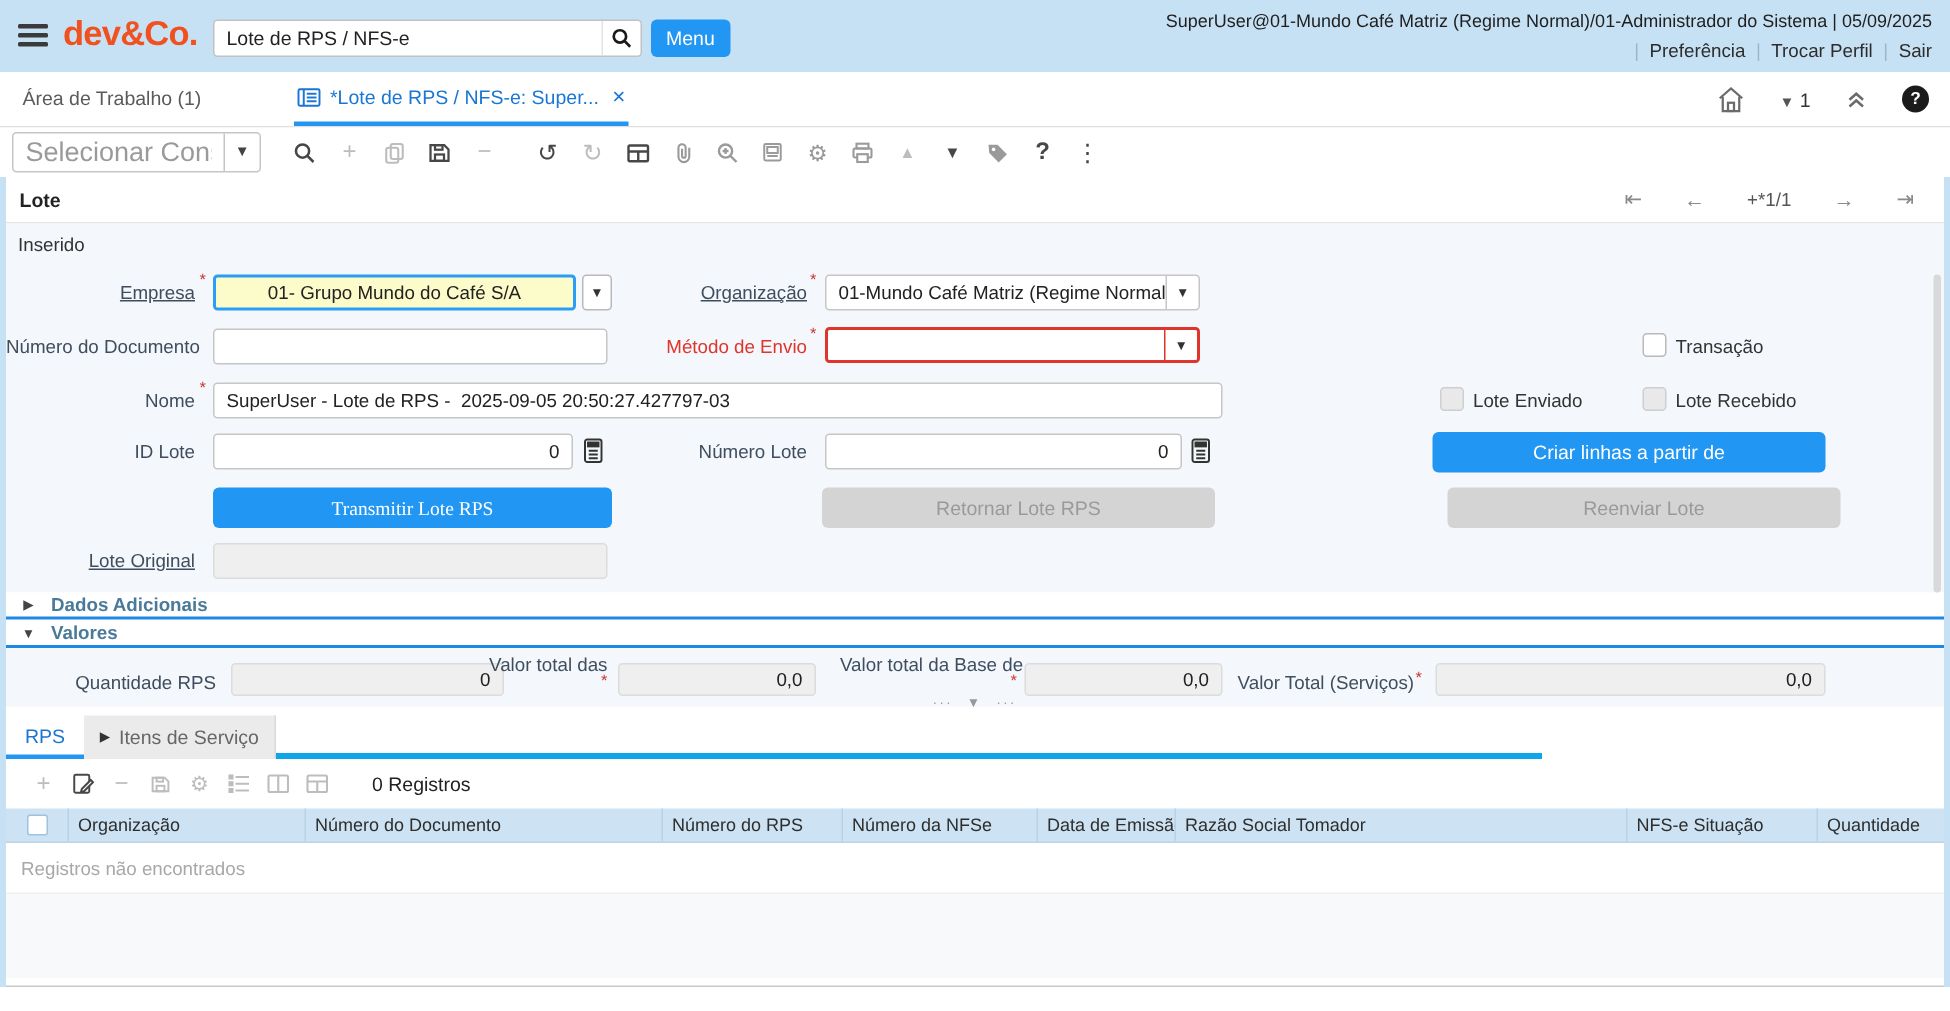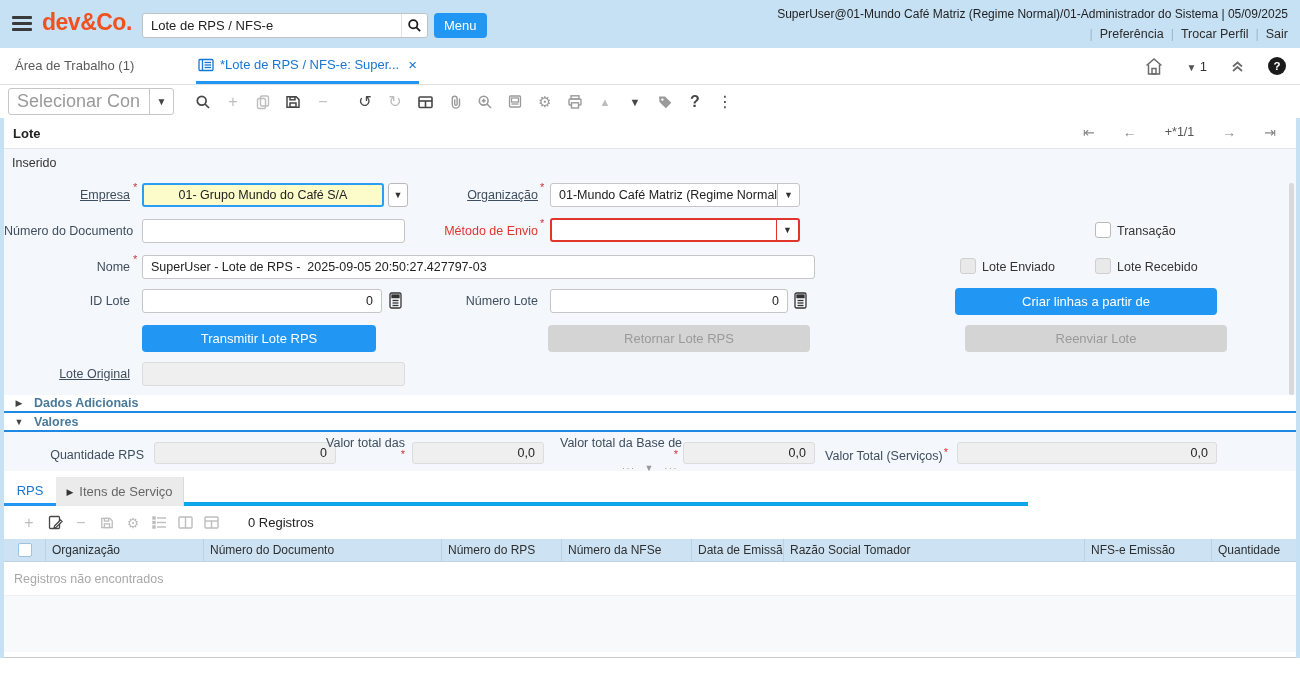--- a/index.html
+++ b/index.html
@@ -357,21 +357,21 @@
           <rect x="1" y="1" width="11" height="15" rx="1.5"></rect>
           <rect x="3" y="3" width="7" height="2.6" fill="currentColor"></rect>
           <line x1="3.5" y1="8.5" x2="9.5" y2="8.5"></line>
           <line x1="3.5" y1="11" x2="9.5" y2="11"></line>
           <line x1="3.5" y1="13.5" x2="9.5" y2="13.5"></line>
         </svg>
     </div>
 
     <button class="btn blue" style="left:951px; top:170px; width:262px;" data-interactable="true">Criar linhas a partir de</button>
 
-    <button class="btn blue" style="left:138px; top:207px; width:234px;" data-interactable="true">Transmitir Lote RPS</button>
+    <button class="btn blue" style="left:138px; top:207px; width:266px;font-family:Liberation Serif, serif;" data-interactable="true">Transmitir Lote RPS</button>
     <button class="btn gray" style="left:544px; top:207px; width:262px;" data-interactable="false">Retornar Lote RPS</button>
     <button class="btn gray" style="left:951px; top:207px; width:262px;margin-left:10px;" data-interactable="false">Reenviar Lote</button>
 
     <div class="lbl link" style="left:0; top:244px; width:126px;" data-interactable="true">Lote Original</div>
     <input class="inp dis" style="left: 138px; top: 244px; width: 263px;" data-interactable="false">
 
     <div class="sect" style="top:277px;" data-interactable="true">
       <span class="tri" data-interactable="false">▶</span>
       <span class="stitle" data-interactable="false">Dados Adicionais</span>
     </div>
@@ -459,21 +459,21 @@
       <div class="ghead" data-interactable="false" id="grid-header">
         <div class="gh-cb" data-interactable="false">
             <span class="box" data-interactable="true"></span>
           </div>
       <div class="gh-cell c0" data-interactable="true">Organização</div>
           <div class="gh-cell c1" data-interactable="true">Número do Documento</div>
           <div class="gh-cell c2" data-interactable="true">Número do RPS</div>
           <div class="gh-cell c3" data-interactable="true">Número da NFSe</div>
           <div class="gh-cell c4" data-interactable="true">Data de Emissão</div>
           <div class="gh-cell c5" data-interactable="true">Razão Social Tomador</div>
-          <div class="gh-cell c6" data-interactable="true">NFS-e Emissão</div>
+          <div class="gh-cell c6" data-interactable="true">NFS-e Situação</div>
           <div class="gh-cell c7" data-interactable="true">Quantidade</div>
         </div>
 
       <div class="emptyrow" data-interactable="false">
         <span data-interactable="false">Registros não encontrados</span>
       </div>
       <div class="band" data-interactable="false"></div>
     </div>
   </div>
 

